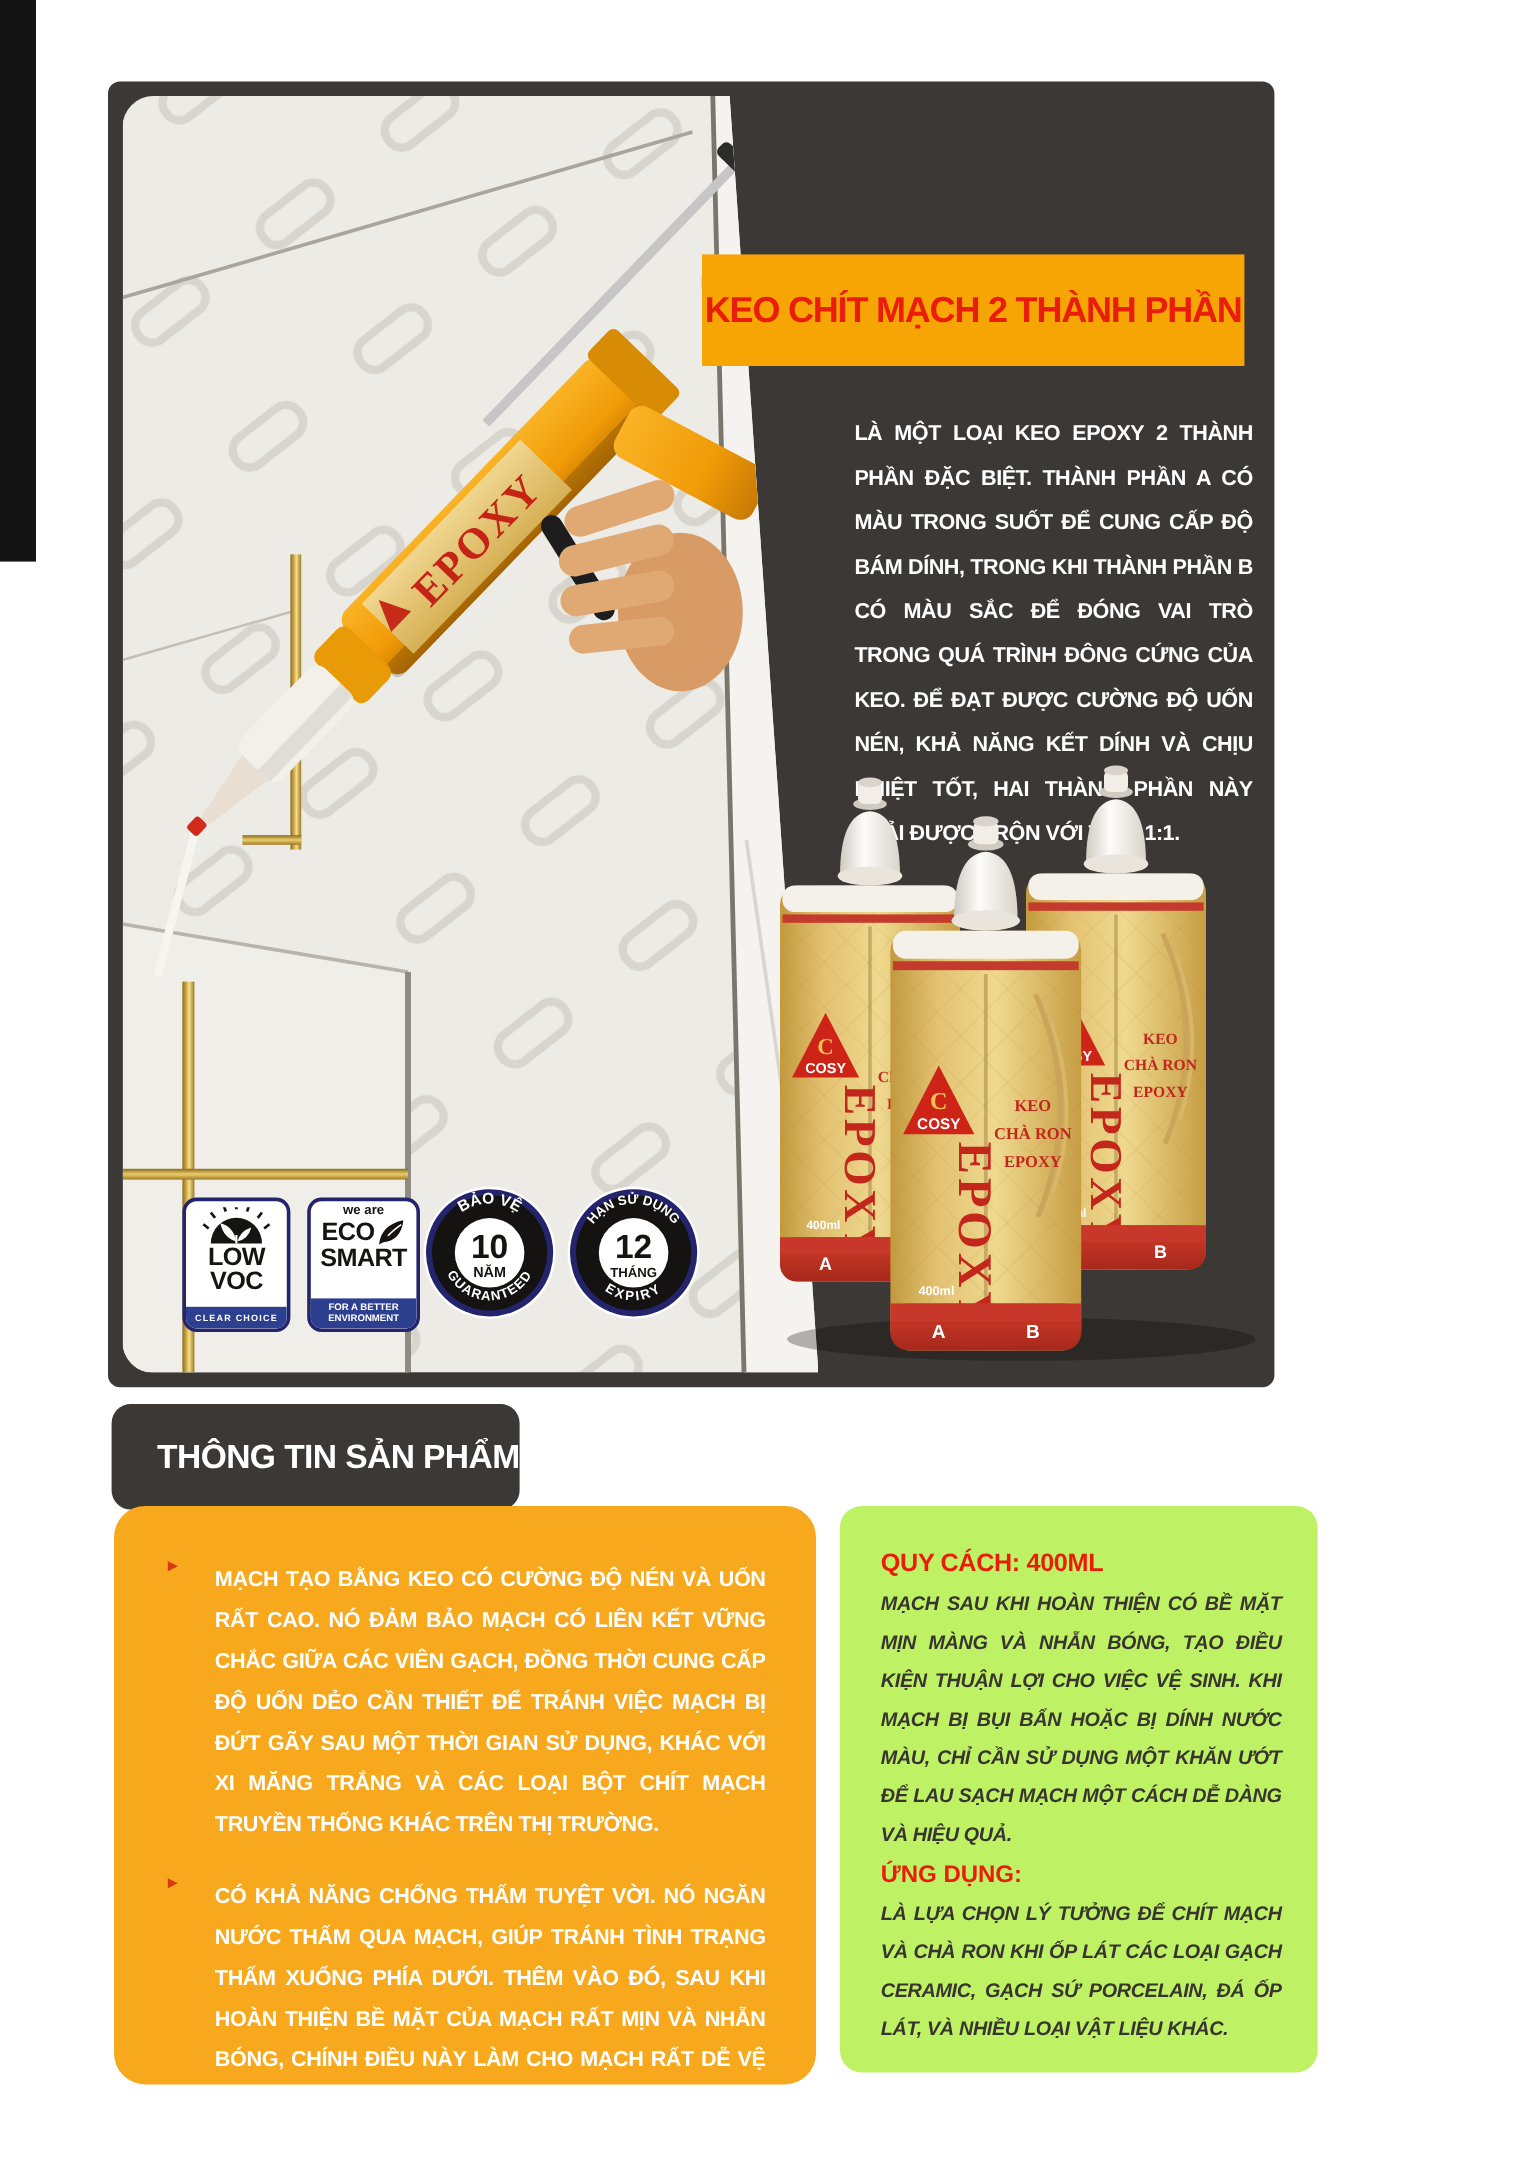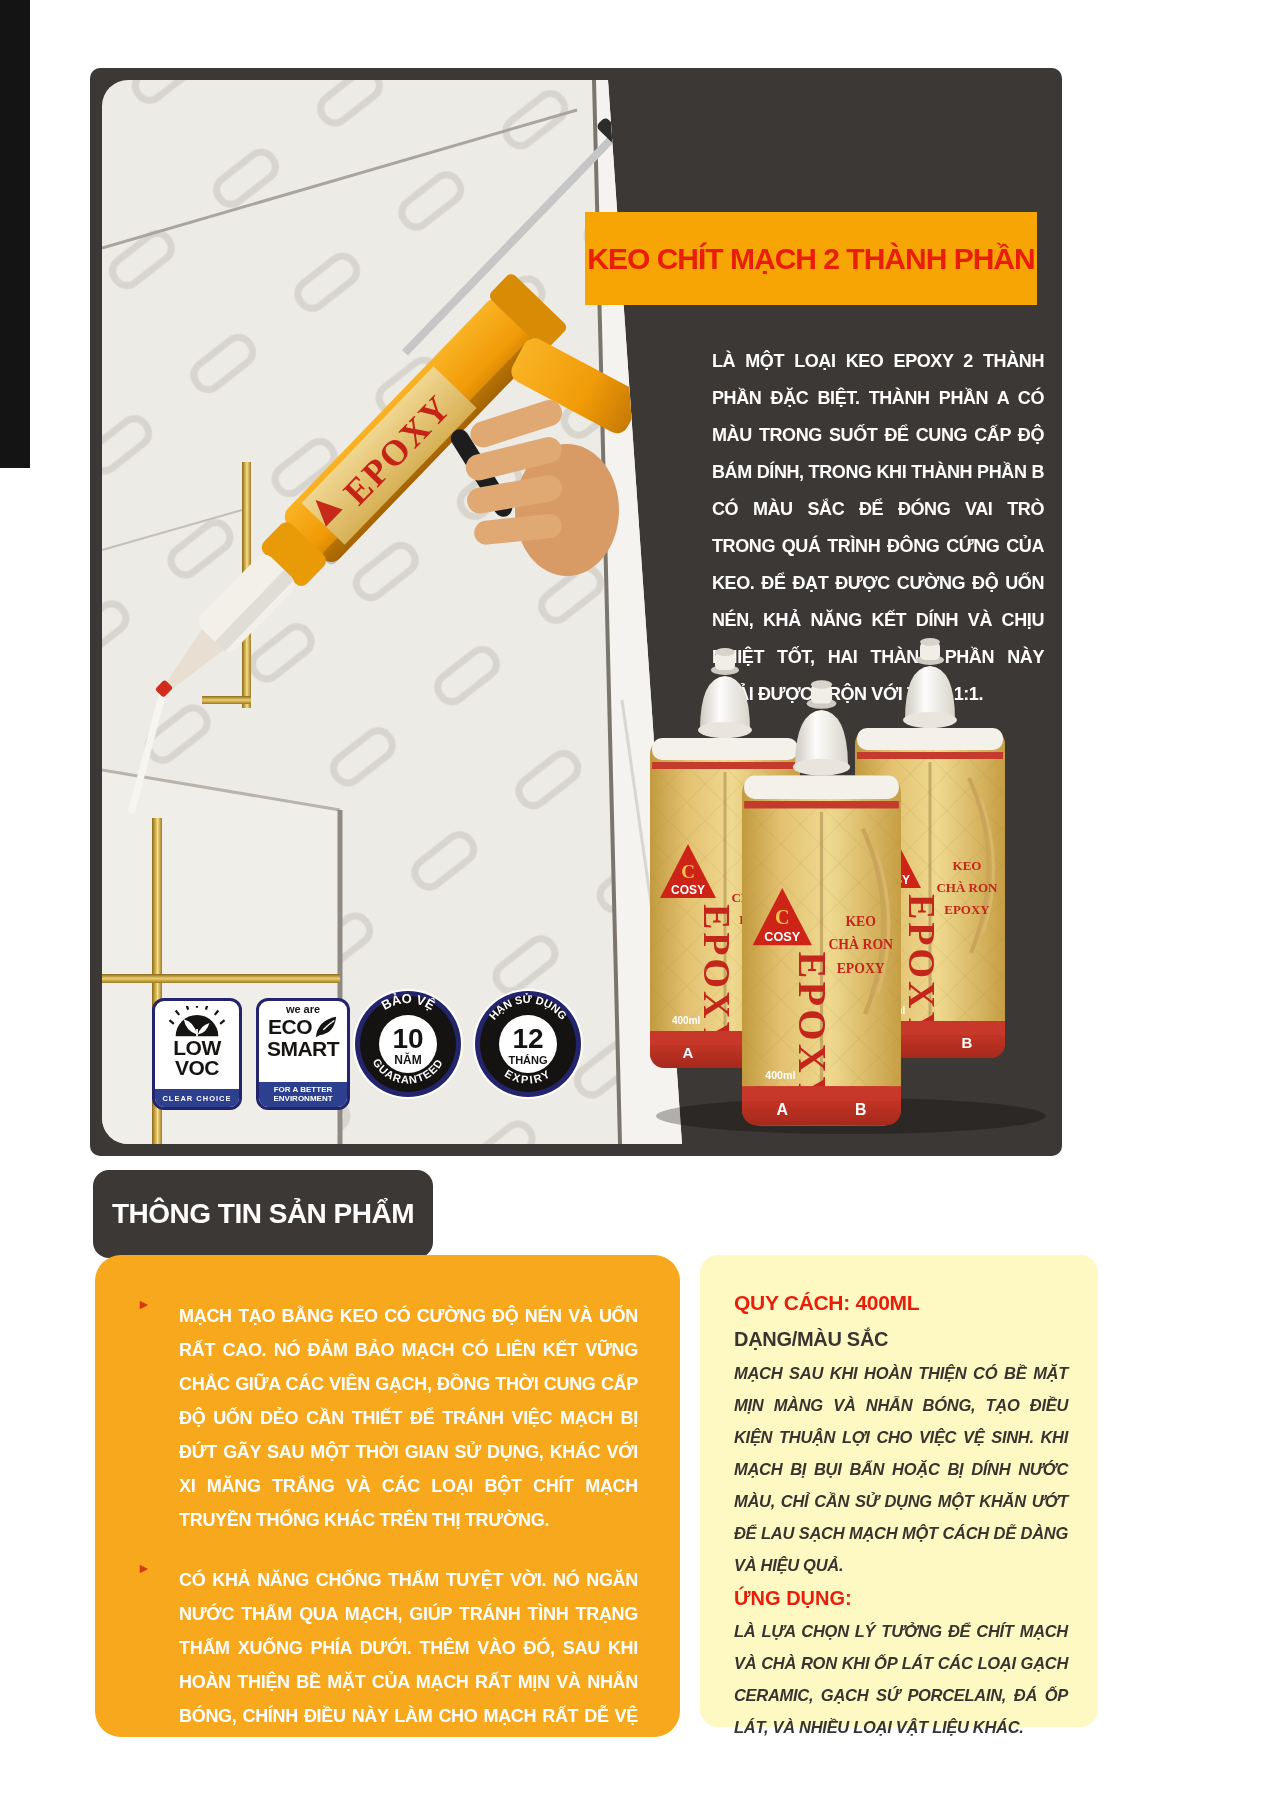--- a/index.html
+++ b/index.html
@@ -28,31 +28,31 @@
   .badge-eco{left:256px;top:998px;width:88px;height:106px;}
   .bigword{color:#161412;font-weight:bold;font-size:21px;line-height:20px;letter-spacing:-0.5px;}
   .preword{color:#161412;font-weight:bold;font-size:11px;line-height:11px;margin-top:3px;}
   .bar-small{font-size:7.5px;letter-spacing:1px;padding:5px 0 4px;}
   .bar-two{font-size:8px;line-height:9px;padding:3px 0 4px;}
   .badge-circle{position:absolute;width:112px;height:112px;}
   .badge-c1{left:352px;top:988px;}
   .badge-c2{left:472px;top:988px;}
   
   .section-banner{position:absolute;left:93px;top:1170px;width:340px;height:88px;background:#3C3835;
-                  border-radius:16px;display:flex;align-items:center;justify-content:center;}
+                  border-radius:16px;display:flex;align-items:center;justify-content:flex-end;}
   .section-banner span{color:#fff;font-weight:bold;font-size:28px;letter-spacing:-0.5px;white-space:nowrap;}
   
   .features-panel{position:absolute;left:95px;top:1255px;width:585px;height:482px;background:#F7A81C;
                   border-radius:26px;box-sizing:border-box;padding:32px 30px 0 42px;}
   .feature-row{display:flex;gap:12px;margin-bottom:2px;}
   .feature-marker{color:#D63A10;font-size:14px;line-height:34px;flex:0 0 18px;}
   .feature-text{flex:1;color:#fff;font-weight:bold;font-size:18px;line-height:34px;
                 letter-spacing:-0.3px;text-align:justify;margin:12px;}
   
-  .specs-panel{position:absolute;left:700px;top:1255px;width:398px;height:472px;background:#fef9c3;
+  .specs-panel{position:absolute;left:700px;top:1255px;width:398px;height:472px;background:#bef264;
                border-radius:18px;box-sizing:border-box;padding:30px 30px 0 34px;
                color:#383430;font-weight:bold;}
   .spec-size{color:#EA1D0B;font-size:21px;line-height:36px;letter-spacing:-0.3px;}
   .spec-row{font-size:20px;line-height:36px;letter-spacing:-0.3px;}
   .spec-para{font-size:16.5px;line-height:32px;letter-spacing:-0.3px;text-align:justify;margin:0;font-style:italic;}
   .spec-app-label{color:#EA1D0B;font-size:20px;line-height:34px;}
 </style>
 </head>
 <body>
 
@@ -291,19 +291,18 @@
       <p class="feature-text">MẠCH TẠO BẰNG KEO CÓ CƯỜNG ĐỘ NÉN VÀ UỐN RẤT CAO. NÓ ĐẢM BẢO MẠCH CÓ LIÊN KẾT VỮNG CHẮC GIỮA CÁC VIÊN GẠCH, ĐỒNG THỜI CUNG CẤP ĐỘ UỐN DẺO CẦN THIẾT ĐỂ TRÁNH VIỆC MẠCH BỊ ĐỨT GÃY SAU MỘT THỜI GIAN SỬ DỤNG, KHÁC VỚI XI MĂNG TRẮNG VÀ CÁC LOẠI BỘT CHÍT MẠCH TRUYỀN THỐNG KHÁC TRÊN THỊ TRƯỜNG.</p>
     </div>
     <div class="feature-row">
       <span class="feature-marker">►</span>
       <p class="feature-text">CÓ KHẢ NĂNG CHỐNG THẤM TUYỆT VỜI. NÓ NGĂN NƯỚC THẤM QUA MẠCH, GIÚP TRÁNH TÌNH TRẠNG THẤM XUỐNG PHÍA DƯỚI. THÊM VÀO ĐÓ, SAU KHI HOÀN THIỆN BỀ MẶT CỦA MẠCH RẤT MỊN VÀ NHẴN BÓNG, CHÍNH ĐIỀU NÀY LÀM CHO MẠCH RẤT DỄ VỆ SINH. KHI MẠCH BỊ BỤI BẨN CÓ THỂ DÙNG KHĂN ƯỚT LAU SẠCH.</p>
     </div>
   </div>
 
   <div class="specs-panel">
     <div class="spec-size">QUY CÁCH: 400ML</div>
-    <div class="spec-row">DẠNG/MÀU SẮC</div>
     <p class="spec-para">MẠCH SAU KHI HOÀN THIỆN CÓ BỀ MẶT MỊN MÀNG VÀ NHẴN BÓNG, TẠO ĐIỀU KIỆN THUẬN LỢI CHO VIỆC VỆ SINH. KHI MẠCH BỊ BỤI BẨN HOẶC BỊ DÍNH NƯỚC MÀU, CHỈ CẦN SỬ DỤNG MỘT KHĂN ƯỚT ĐỂ LAU SẠCH MẠCH MỘT CÁCH DỄ DÀNG VÀ HIỆU QUẢ.</p>
     <div class="spec-app-label">ỨNG DỤNG:</div>
     <p class="spec-para">LÀ LỰA CHỌN LÝ TƯỞNG ĐỂ CHÍT MẠCH VÀ CHÀ RON KHI ỐP LÁT CÁC LOẠI GẠCH CERAMIC, GẠCH SỨ PORCELAIN, ĐÁ ỐP LÁT, VÀ NHIỀU LOẠI VẬT LIỆU KHÁC.</p>
   </div>
 
 </div>
 
 </body></html>

